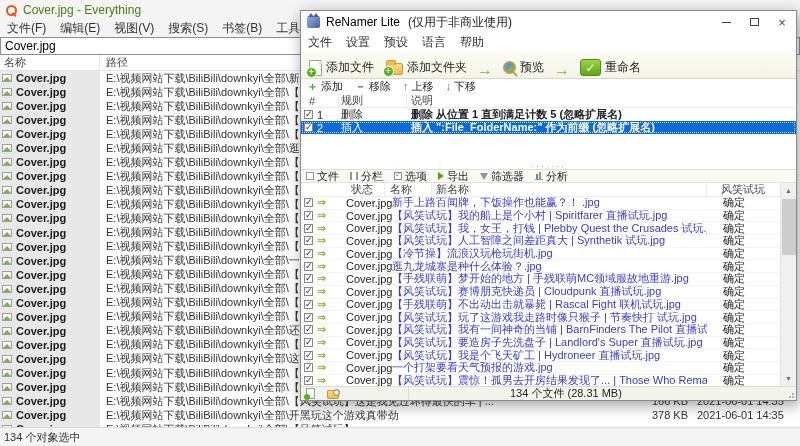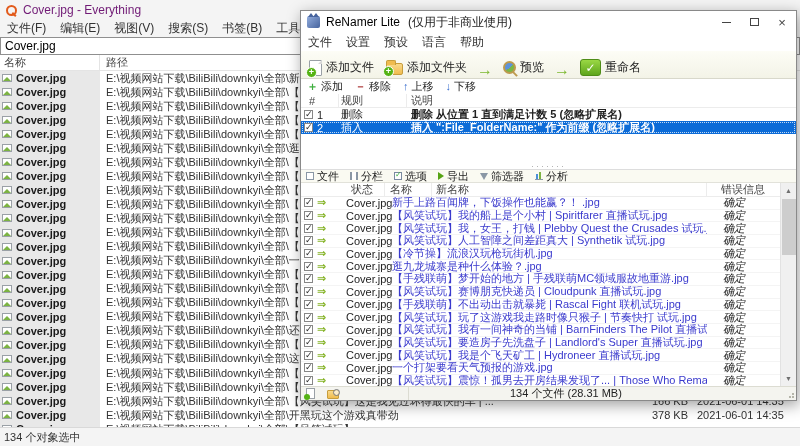--- a/index.html
+++ b/index.html
@@ -3,21 +3,21 @@
 <meta charset="utf-8">
 <style>
   * { margin:0; padding:0; box-sizing:border-box; }
   html,body { background:#dcdcdc; }
   body { font-family:"Liberation Sans","DejaVu Sans",sans-serif; }
   .screen { position:relative; width:800px; height:446px; background:#fff; overflow:hidden; }
 
   
   .ev { position:absolute; inset:0; background:#fff; }
   .ev-title { position:absolute; left:0; top:0; right:0; height:20px; background:#f4f4f4; display:flex; align-items:center; padding-left:6px; }
-  .ev-title-text { font-size:12px; color:#701a75; margin-left:6px; }
+  .ev-title-text { font-size:12px; color:#4d7c0f; margin-left:6px; }
   .ev-logo { width:11px; height:11px; position:relative; display:inline-block; }
   .ev-logo::before { content:""; position:absolute; left:0; top:0; width:7px; height:7px; border:2px solid #e25a1b; border-radius:50%; }
   .ev-logo::after { content:""; position:absolute; left:7px; top:7px; width:5px; height:2px; background:#e25a1b; transform:rotate(45deg); transform-origin:0 0; }
   .ev-menu { position:absolute; left:0; top:20px; right:0; height:17px; background:#f4f4f4; display:flex; align-items:center; }
   .menu-item { font-size:12px; color:#333; padding:0 7px; white-space:nowrap; }
   .ev-search { position:absolute; left:0; top:37px; right:0; height:18px; background:#fff; border:1px solid #8f8f8f; font-size:12px; color:#000; padding:0 4px; font-family:"Liberation Sans","DejaVu Sans",sans-serif; }
   .ev-header { position:absolute; left:0; top:55px; right:0; height:16px; background:#fff; border-bottom:1px solid #e4e4e4; display:flex; align-items:center; }
   .ev-h-name { width:100px; padding-left:4px; font-size:11px; color:#444; border-right:1px solid #e4e4e4; height:100%; display:flex; align-items:center; }
   .ev-h-path { flex:1; padding-left:6px; font-size:11px; color:#444; height:100%; display:flex; align-items:center; }
   .ev-list { position:absolute; left:0; top:71px; right:0; height:356px; overflow:hidden; }
@@ -93,21 +93,21 @@
   .fh-status { width:40px; padding-left:6px; border-right:1px solid #ececec; height:100%; display:flex; align-items:center; }
   .fh-name { width:47px; padding-left:5px; border-right:1px solid #ececec; height:100%; display:flex; align-items:center; }
   .fh-new { flex:1; padding-left:4px; border-right:1px solid #ececec; height:100%; display:flex; align-items:center; }
   .fh-err { width:73px; padding-left:14px; height:100%; display:flex; align-items:center; }
   .rn-files { flex:1; overflow:hidden; }
   .file-row { height:12.7px; display:flex; align-items:center; border-bottom:1px solid #f4f4f4; }
   .fr-status { width:40px; padding-left:3px; display:flex; align-items:center; gap:4px; }
   .fr-arrow { color:#85b327; font-weight:bold; font-size:11px; line-height:1; }
   .fr-name { width:47px; padding-left:5px; font-size:11px; color:#222; white-space:nowrap; }
   .fr-new { flex:1; padding-left:4px; font-size:11px; color:#3a3acd; white-space:nowrap; overflow:hidden; }
-  .fr-err { width:73px; padding-left:16px; font-size:11px; color:#222;font-style:italic; }
+  .fr-err { width:73px; padding-left:16px; font-size:11px; color:#222; }
   .rn-scroll { width:16px; background:#f0f0f0; border-left:1px solid #e2e2e2; display:flex; flex-direction:column; align-items:center; flex:0 0 auto; }
   .sc-btn { width:16px; height:15px; display:flex; align-items:center; justify-content:center; font-size:7px; color:#6f6f6f; }
   .sc-track { flex:1; width:16px; position:relative; }
   .sc-thumb { position:absolute; top:1px; left:1px; width:14px; height:56px; background:#cdcdcd; }
   .rn-status { height:14px; background:#f4f4ef; border-top:1px solid #dcdcd2; display:flex; align-items:center; flex:0 0 auto;gap:31px; }
   .rn-status-icons { width:108px; display:flex; align-items:center; gap:12px; padding-left:5px; border-right:1px solid #dcdcd2; height:100%; }
   .ic-page-s { width:9px; height:11px; background:#fff; border:1px solid #9aa0a6; position:relative; }
   .ic-page-s::after { content:""; position:absolute; left:-3px; bottom:-2px; width:6px; height:6px; background:#55b314; border-radius:50%; }
   .ic-find-s { width:12px; height:9px; background:linear-gradient(#f9d98a,#f0bc4f); border:1px solid #c79d3c; border-radius:1px; position:relative; margin-top:1px; }
   .ic-find-s::after { content:""; position:absolute; right:-2px; top:-2px; width:5px; height:5px; border:1px solid #777; border-radius:50%; background:rgba(255,255,255,.6); }
@@ -494,21 +494,21 @@
     <i class="fti fti-5"></i>
     <span>分析</span>
   </span>
       </div>
     <div class="rn-filesarea">
       <div class="rn-files-main">
         <div class="rn-files-header">
           <div class="fh-status">状态</div>
           <div class="fh-name">名称</div>
           <div class="fh-new">新名称</div>
-          <div class="fh-err">错误信息</div>
+          <div class="fh-err">风笑试玩</div>
         </div>
         <div class="rn-files">
             <div class="file-row">
     <div class="fr-status">
       <span class="cb"></span>
       <span class="fr-arrow">⇒</span>
     </div>
     <div class="fr-name">Cover.jpg</div>
     <div class="fr-new">新手上路百闻牌，下饭操作也能赢？！ .jpg</div>
     <div class="fr-err">确定</div>

